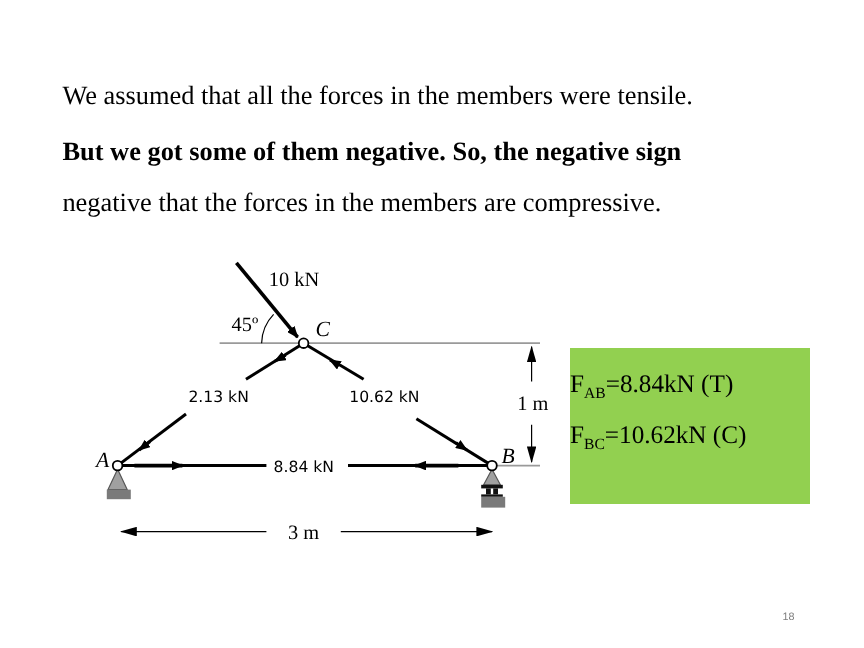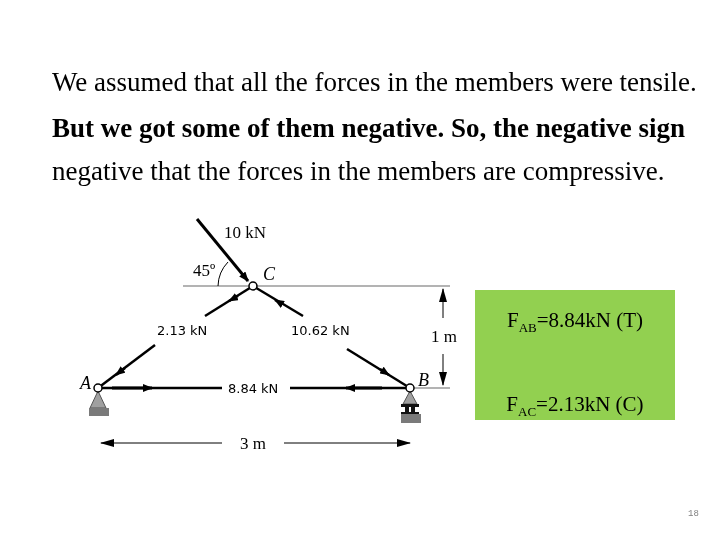--- a/index.html
+++ b/index.html
@@ -1,29 +1,29 @@
 <!DOCTYPE html>
 <html><head>
   <meta charset="utf-8">
   <style>
     html, body { margin:0; padding:0; }
     body { width:720px; height:540px; background:#ffffff; position:relative; overflow:hidden;
            font-family:"Liberation Serif", serif; color:#000; }
-    .para { position:absolute; left:52px; font-size:27px; white-space:nowrap; line-height:1; }
+    .para { position:absolute; left:52px; font-size:22px; white-space:nowrap; line-height:1; }
     #p1 { top:69px; } #p2 { top:115px;font-weight:bold; } #p3 { top:158px; }
     svg#diagram { position:absolute; left:0; top:0; }
     .lbl-sans { font-family:"DejaVu Sans", sans-serif; font-size:13px; fill:#000; }
     .lbl-serif { font-family:"Liberation Serif", serif; fill:#000; }
     .lbl-it { font-family:"Liberation Serif", serif; font-style:italic; fill:#000; }
     #results { position:absolute; left:475px; top:290px; width:200px; height:130px; background:#92d050; }
-    .res-line { position:absolute; left:0; width:200px; text-align:center; font-size:21px;
+    .res-line { position:absolute; left:0; width:200px; text-align:left; font-size:21px;
                 font-family:"Liberation Serif", serif; white-space:nowrap; line-height:1; }
     .res-line sub { font-size:13px; vertical-align:-5px; }
     #r1 { top:20px; } #r2 { top:62px; } #r3 { top:104px; }
-    #page-num { position:absolute; left:688px; top:509px; font-family:Liberation Mono, monospace;
+    #page-num { position:absolute; left:652px; top:509px; font-family:Liberation Sans, sans-serif;
                 font-size:9px; color:#7f7f7f; }
   </style>
 </head>
 <body>
 
 <div id="p1" class="para">We assumed that all the forces in the members were tensile.</div>
 <div id="p2" class="para">But we got some of them negative. So, the negative sign</div>
 <div id="p3" class="para">negative that the forces in the members are compressive.</div>
 
 <svg id="diagram" width="720" height="540">
@@ -88,16 +88,16 @@
   <line x1="443" y1="354" x2="443" y2="385" stroke="#000" stroke-width="1" marker-end="url(#ahs)"></line>
   <text x="431" y="342" class="lbl-serif" font-size="17">1 m</text>
 
   <line x1="222" y1="443" x2="101" y2="443" stroke="#000" stroke-width="1" marker-end="url(#ahs)"></line>
   <line x1="284" y1="443" x2="410" y2="443" stroke="#000" stroke-width="1" marker-end="url(#ahs)"></line>
   <text x="240" y="449" class="lbl-serif" font-size="17">3 m</text>
 </svg>
 
 <div id="results">
   <div id="r1" class="res-line"><span>F</span><sub>AB</sub><span>=8.84kN (T)</span></div>
-  <div id="r3" class="res-line"><span>F</span><sub>AC</sub><span>=2.13kN (C)</span></div>
+  <div id="r2" class="res-line"><span>F</span><sub>BC</sub><span>=10.62kN (C)</span></div>
 </div>
 
 <div id="page-num">18</div>
 
 </body></html>

